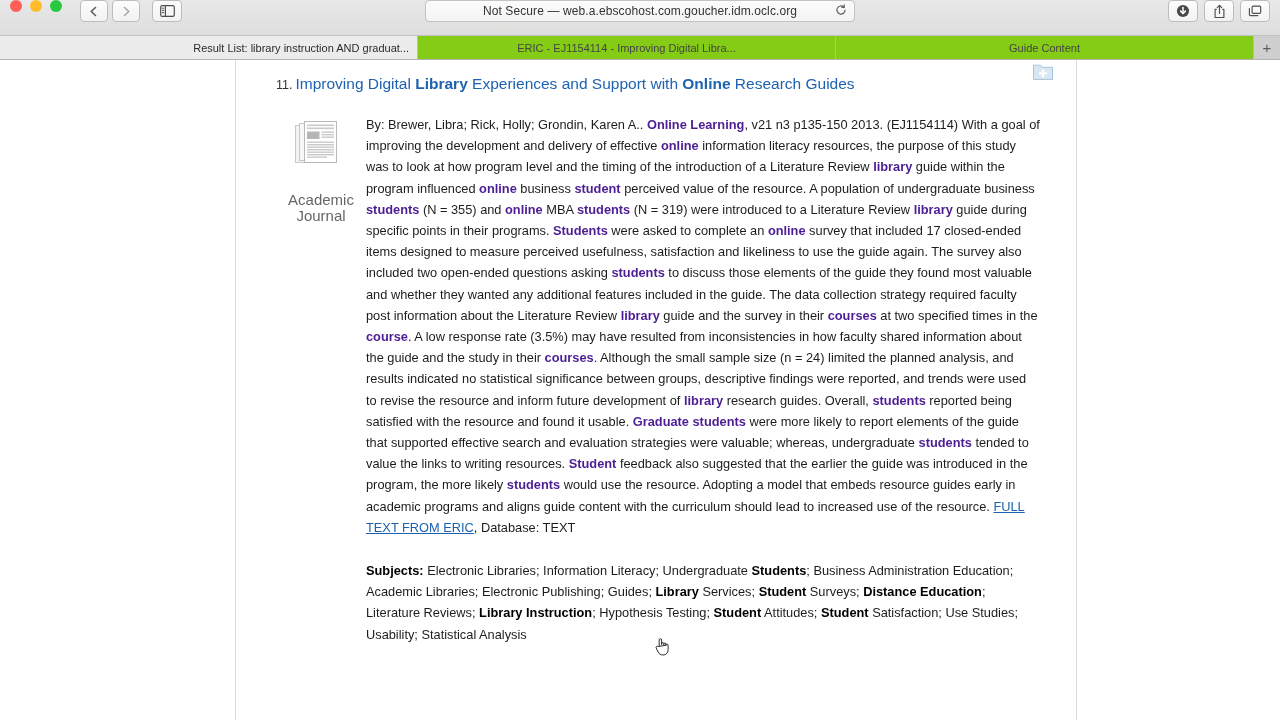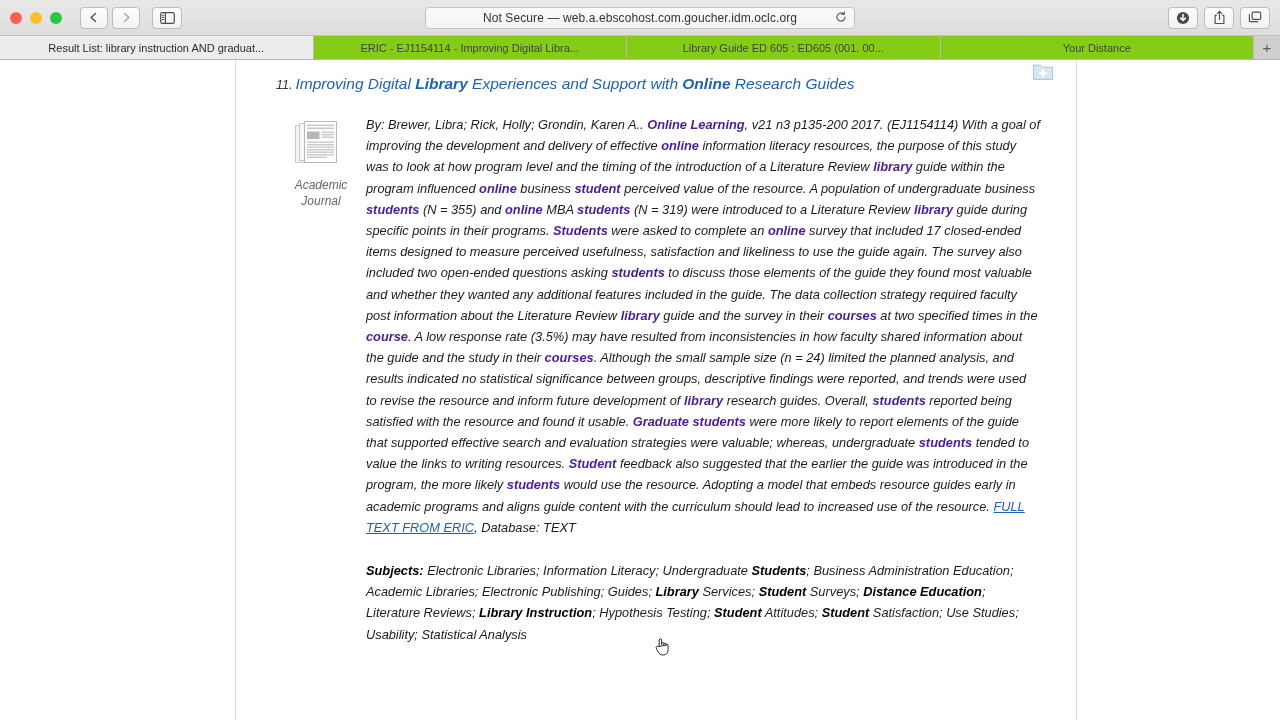--- a/index.html
+++ b/index.html
@@ -20,21 +20,21 @@
     display: flex;
     flex-direction: column;
     background: #ffffff;
   }
 
   .toolbar {
     height: 36px;
     background: linear-gradient(to bottom, #e9e8e9, #dededd);
     border-bottom: 1px solid #c2c1c2;
     display: flex;
-    align-items: center;
+    align-items: flex-start;
     padding: 0 10px;
     box-sizing: border-box;
     flex: 0 0 36px;
     position: relative;
   }
 
   .traffic-lights {
     display: flex;
     align-items: center;
     gap: 8px;
@@ -127,20 +127,21 @@
     padding: 0 8px;
     box-sizing: border-box;
     white-space: nowrap;
     overflow: hidden;
     text-overflow: ellipsis;
     background: #84cc16;
   }
   .tab.active {
     background: #ececec;
     color: #2b2b2b;
+    justify-content: flex-end;
   }
   .tab span {
     overflow: hidden;
     text-overflow: ellipsis;
     white-space: nowrap;
     display: block;
     max-width: 100%;
     text-align: center;
   }
   .newtab {
@@ -168,21 +169,20 @@
     background: #ffffff;
   }
   .col-main {
     width: 841px;
     flex: 0 0 841px;
     border-right: 1px solid #dcdcdc;
     background: #ffffff;
     position: relative;
     padding: 0;
     box-sizing: border-box;
-    font-style: italic;
   }
   .col-right {
     flex: 1 1 auto;
     background: #ffffff;
   }
 
   .record {
     padding: 12px 36px 0 40px;
     box-sizing: border-box;
     position: relative;
@@ -217,24 +217,24 @@
     margin-top: 17px;
   }
 
   .doctype {
     width: 90px;
     flex: 0 0 90px;
     text-align: center;
     padding-top: 4px;
   }
   .doctype-label {
-    font-size: 12px;
+    font-size: 15px;
     color: #666666;
     line-height: 16px;
-    margin-top: 7px;
+    margin-top: 22px;
   }
 
   .abstract {
     flex: 1 1 auto;
     font-size: 12.8px;
     line-height: 21.2px;
     color: #1c1c1c;
     text-align: left;
   }
   .abstract b { font-weight: bold; color: #4c1d95; }
@@ -337,24 +337,21 @@
   </div>
 
   <div class="tabbar">
     <div class="tab active">
       <span>Result List: library instruction AND graduat...</span>
     </div>
     <div class="tab">
       <span>ERIC - EJ1154114 - Improving Digital Libra...</span>
     </div>
     <div class="tab">
-      <span>Library Guide ED 605 : ED605 (001. 00...</span>
-    </div>
-    <div class="tab">
-      <span>Your Distance</span>
+      <span>Guide Content</span>
     </div>
     <div class="newtab">
       <span>+</span>
     </div>
   </div>
 
   <div class="page">
 
     <div class="col-left"></div>
 
@@ -396,21 +393,21 @@
                   <rect x="14" y="36" width="27" height="1.4"></rect>
                   <rect x="14" y="38.5" width="20" height="1.4"></rect>
                 </g>
               </g>
             </svg>
             <div class="doctype-label">Academic Journal</div>
           </div>
 
           <div class="abstract">
             <span>By: Brewer, Libra; Rick, Holly; Grondin, Karen A..</span>
-            <b class="cite-journal">Online Learning</b><span>, v21 n3 p135-200 2017. (EJ1154114)</span>
+            <b class="cite-journal">Online Learning</b><span>, v21 n3 p135-150 2013. (EJ1154114)</span>
             <span id="abstract-slot"><span>With a goal of improving the development and delivery of effective </span><b>online</b><span> information literacy resources, the purpose of this study was to look at how program level and the timing of the introduction of a Literature Review </span><b>library</b><span> guide within the program influenced </span><b>online</b><span> business </span><b>student</b><span> perceived value of the resource. A population of undergraduate business </span><b>students</b><span> (N = 355) and </span><b>online</b><span> MBA </span><b>students</b><span> (N = 319) were introduced to a Literature Review </span><b>library</b><span> guide during specific points in their programs. </span><b>Students</b><span> were asked to complete an </span><b>online</b><span> survey that included 17 closed-ended items designed to measure perceived usefulness, satisfaction and likeliness to use the guide again. The survey also included two open-ended questions asking </span><b>students</b><span> to discuss those elements of the guide they found most valuable and whether they wanted any additional features included in the guide. The data collection strategy required faculty post information about the Literature Review </span><b>library</b><span> guide and the survey in their </span><b>courses</b><span> at two specified times in the </span><b>course</b><span>. A low response rate (3.5%) may have resulted from inconsistencies in how faculty shared information about the guide and the study in their </span><b>courses</b><span>. Although the small sample size (n = 24) limited the planned analysis, and results indicated no statistical significance between groups, descriptive findings were reported, and trends were used to revise the resource and inform future development of </span><b>library</b><span> research guides. Overall, </span><b>students</b><span> reported being satisfied with the resource and found it usable. </span><b>Graduate students</b><span> were more likely to report elements of the guide that supported effective search and evaluation strategies were valuable; whereas, undergraduate </span><b>students</b><span> tended to value the links to writing resources. </span><b>Student</b><span> feedback also suggested that the earlier the guide was introduced in the program, the more likely </span><b>students</b><span> would use the resource. Adopting a model that embeds resource guides early in academic programs and aligns guide content with the curriculum should lead to increased use of the resource. </span></span>
             <a class="fulltext-link" href="#">FULL TEXT FROM ERIC</a><span>, Database: TEXT</span>
 
             <div class="subjects">
               <b>Subjects:</b><span id="subjects-slot"><span> Electronic Libraries; Information Literacy; Undergraduate </span><b>Students</b><span>; Business Administration Education; Academic Libraries; Electronic Publishing; Guides; </span><b>Library</b><span> Services; </span><b>Student</b><span> Surveys; </span><b>Distance Education</b><span>; Literature Reviews; </span><b>Library Instruction</b><span>; Hypothesis Testing; </span><b>Student</b><span> Attitudes; </span><b>Student</b><span> Satisfaction; Use Studies; Usability; Statistical Analysis</span></span>
             </div>
           </div>
 
         </div>
       </div>

